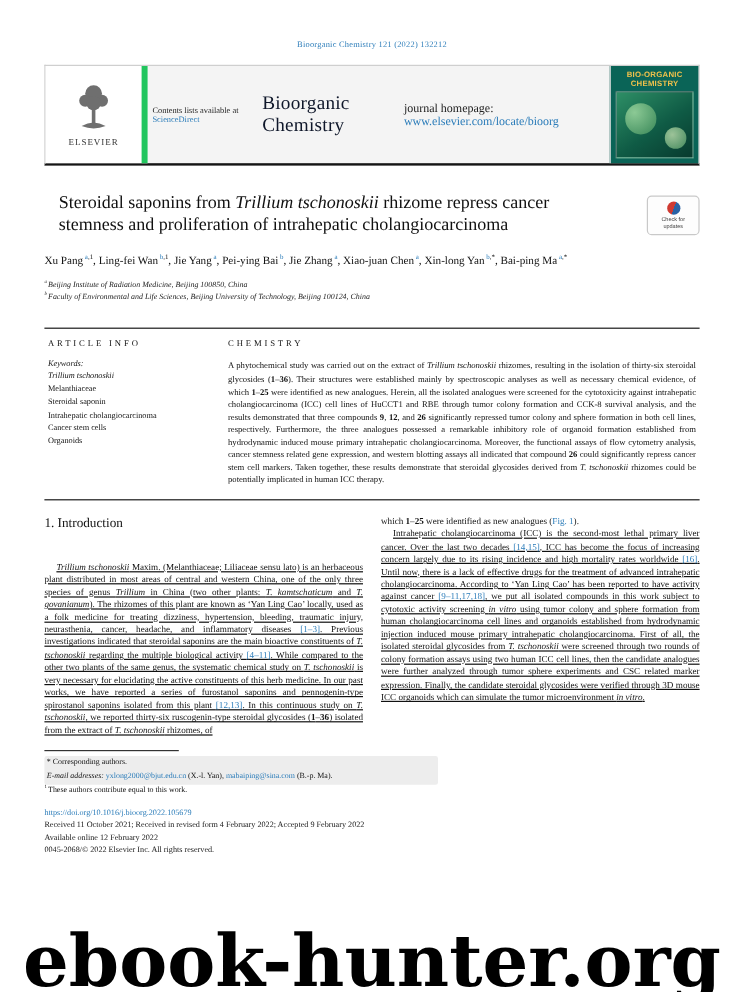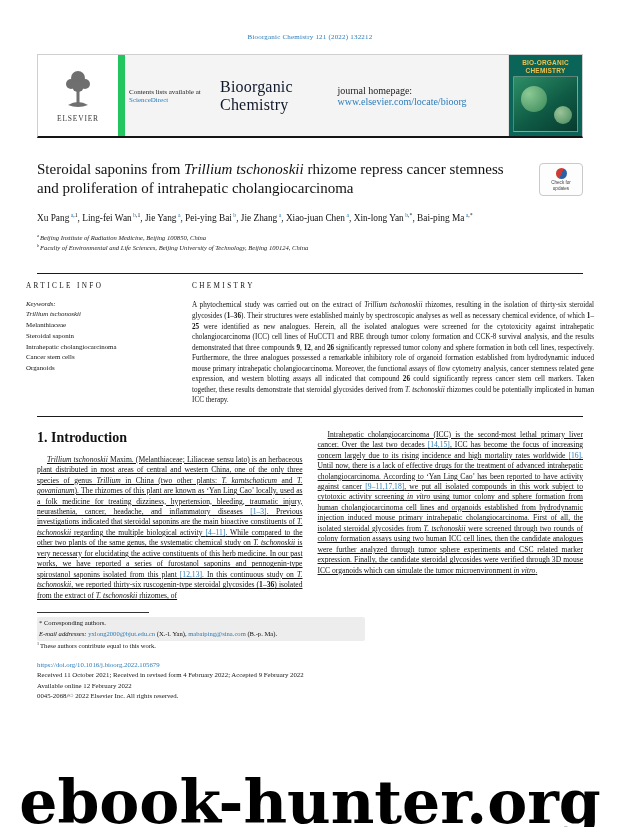--- a/index.html
+++ b/index.html
@@ -22,21 +22,21 @@
     margin-top:33px;text-align:center;font-size:7px;letter-spacing:0.2px;
   }
 
   .header-box{
     margin:13px 37px 0;height:84px;display:flex;
     background:#f4f4f4;border:1px solid #cfcfcf;border-bottom:2px solid #151515;
     box-sizing:border-box;
   }
   .logo-area{
     width:80px;background:#fff;display:flex;flex-direction:column;
-    align-items:center;justify-content:center;gap:2px;border-right:7px solid #22c55e;
+    align-items:center;justify-content:center;gap:2px;border-right:5px solid #22c55e;
   }
   .els-text{font-size:7.5px;letter-spacing:0.8px;color:#3a3a3a;}
   .header-center{
     flex:1;display:flex;flex-direction:row;align-items:center;
     justify-content:space-between;padding:8px 4px;
   }
   .contents-line{font-size:7px;color:#222;}
   .journal-title{font-size:16px;color:#0f172a;letter-spacing:0.2px;}
   .homepage-line{font-size:10px;color:#222;}
   .cover{
@@ -56,21 +56,21 @@
     content:"";position:absolute;width:26px;height:26px;border-radius:50%;
     background:radial-gradient(circle at 30% 30%, #9fd8a0, #3f8f5b);left:7px;top:9px;opacity:.85;
   }
   .cover-img::after{
     content:"";position:absolute;width:18px;height:18px;border-radius:50%;
     background:radial-gradient(circle at 35% 35%, #cde9b7, #55a06a);right:5px;bottom:7px;opacity:.75;
   }
 
   .title-row{position:relative;margin:22px 37px 0;}
   .article-title{
-    font-size:15px;font-weight:400;line-height:1.27;margin:0;color:#101010;
+    font-size:15px;font-weight:400;line-height:1.27;margin:12px;color:#101010;
     padding-right:62px;
   }
   .check-badge{
     position:absolute;right:0;top:3px;width:42px;height:31px;
     border:1px solid #c9c9c9;border-radius:4px;background:#fdfdfd;
     display:flex;flex-direction:column;align-items:center;justify-content:center;gap:1.5px;
   }
   .crossmark-icon{
     width:11px;height:11px;border-radius:50%;
     background:conic-gradient(from 200deg,#cf3a32 0 50%,#2a62a5 50% 100%);
@@ -79,31 +79,31 @@
     font-size:4.6px;color:#444;text-align:center;line-height:1.25;
     font-family:"Liberation Sans",sans-serif;
   }
 
   .authors{margin:14px 37px 0;font-size:9.3px;line-height:1.5;max-width:525px;color:#111;}
   .affils{margin:7px 37px 0;font-size:6.6px;font-style:italic;line-height:1.55;color:#222;}
 
   .rule{height:1px;background:#1a1a1a;margin:20px 37px 0;}
   .rule.thin{margin-top:0;}
 
-  .info-abstract{display:flex;gap:16px;margin:0 26px;padding:8px 0 10px;}
+  .info-abstract{display:flex;gap:0;margin:0 40px;padding:8px 0 10px;}
   .info-col{width:150px;flex:none;}
   .abs-col{flex:1;min-width:0;}
   .block-header{font-size:7.2px;letter-spacing:2.4px;color:#111;margin-bottom:10px;}
   .kw-label{font-size:6.9px;font-style:italic;margin-bottom:2px;}
   .kw{font-size:6.9px;line-height:1.55;}
   .abs-text{font-size:7.2px;line-height:1.46;text-align:justify;margin:0;color:#111;font-family:Liberation Serif, serif;}
 
   .columns{display:flex;gap:15px;margin:13px 37px 0;}
   .col{flex:1;min-width:0;}
-  .section-heading{font-size:14px;font-weight:bold;margin:0 0 9px;}
+  .section-heading{font-size:11px;font-weight:normal;margin:0 0 26px;}
   .jp{font-size:7.6px;line-height:1.38;text-align:justify;margin:0;color:#111;}
   .ind{text-indent:10px;text-decoration:underline;}
 
   .fn-rule{width:112px;height:1px;background:#333;margin:11px 0 4px 37px;}
   .footnotes{margin:0 37px;font-size:6.6px;line-height:1.6;color:#111;}
   .fn-hl{background:#ededed;width:322px;padding:1px 4px 2px 2px;border-radius:2px;}
 
   .bottom-block{margin:8px 37px 0;font-size:6.8px;line-height:1.55;color:#161616;}
 
   .watermark{
@@ -185,20 +185,21 @@
   </div>
 
   <div class="rule thin"></div>
 
   <div class="columns">
     <div class="col">
       <h2 class="section-heading">1. Introduction</h2>
       <p class="jp ind"><span class="i">Trillium tschonoskii</span><span> Maxim. (Melanthiaceae; Liliaceae sensu lato) is an herbaceous plant distributed in most areas of central and western China, one of the only three species of genus </span><span class="i">Trillium</span><span> in China (two other plants: </span><span class="i">T. kamtschaticum</span><span> and </span><span class="i">T. govanianum</span><span>). The rhizomes of this plant are known as ‘Yan Ling Cao’ locally, used as a folk medicine for treating dizziness, hypertension, bleeding, traumatic injury, neurasthenia, cancer, headache, and inflammatory diseases </span><span class="lk">[1–3]</span><span>. Previous investigations indicated that steroidal saponins are the main bioactive constituents of </span><span class="i">T. tschonoskii</span><span> regarding the multiple biological activity </span><span class="lk">[4–11]</span><span>. While compared to the other two plants of the same genus, the systematic chemical study on </span><span class="i">T. tschonoskii</span><span> is very necessary for elucidating the active constituents of this herb medicine. In our past works, we have reported a series of furostanol saponins and pennogenin-type spirostanol saponins isolated from this plant </span><span class="lk">[12,13]</span><span>. In this continuous study on </span><span class="i">T. tschonoskii</span><span>, we reported thirty-six ruscogenin-type steroidal glycosides (</span><span class="b">1</span><span>–</span><span class="b">36</span><span>) isolated from the extract of </span><span class="i">T. tschonoskii</span><span> rhizomes, of</span></p>
     </div>
     <div class="col">
+      <p class="jp"><span>which </span><span class="b">1</span><span>–</span><span class="b">25</span><span> were identified as new analogues (</span><span class="lk">Fig. 1</span><span>).</span></p>
       <p class="jp ind"><span>Intrahepatic cholangiocarcinoma (ICC) is the second-most lethal primary liver cancer. Over the last two decades </span><span class="lk">[14,15]</span><span>, ICC has become the focus of increasing concern largely due to its rising incidence and high mortality rates worldwide </span><span class="lk">[16]</span><span>. Until now, there is a lack of effective drugs for the treatment of advanced intrahepatic cholangiocarcinoma. According to ‘Yan Ling Cao’ has been reported to have activity against cancer </span><span class="lk">[9–11,17,18]</span><span>, we put all isolated compounds in this work subject to cytotoxic activity screening </span><span class="i">in vitro</span><span> using tumor colony and sphere formation from human cholangiocarcinoma cell lines and organoids established from hydrodynamic injection induced mouse primary intrahepatic cholangiocarcinoma. First of all, the isolated steroidal glycosides from </span><span class="i">T. tschonoskii</span><span> were screened through two rounds of colony formation assays using two human ICC cell lines, then the candidate analogues were further analyzed through tumor sphere experiments and CSC related marker expression. Finally, the candidate steroidal glycosides were verified through 3D mouse ICC organoids which can simulate the tumor microenvironment </span><span class="i">in vitro</span><span>.</span></p>
     </div>
   </div>
 
   <div class="fn-rule"></div>
 
   <div class="footnotes">
     <div class="fn-hl">
       <div>* Corresponding authors.</div>
       <div><span class="i">E-mail addresses: </span><span class="lk">yxlong2000@bjut.edu.cn</span><span> (X.-l. Yan), </span><span class="lk">mabaiping@sina.com</span><span> (B.-p. Ma).</span></div>

